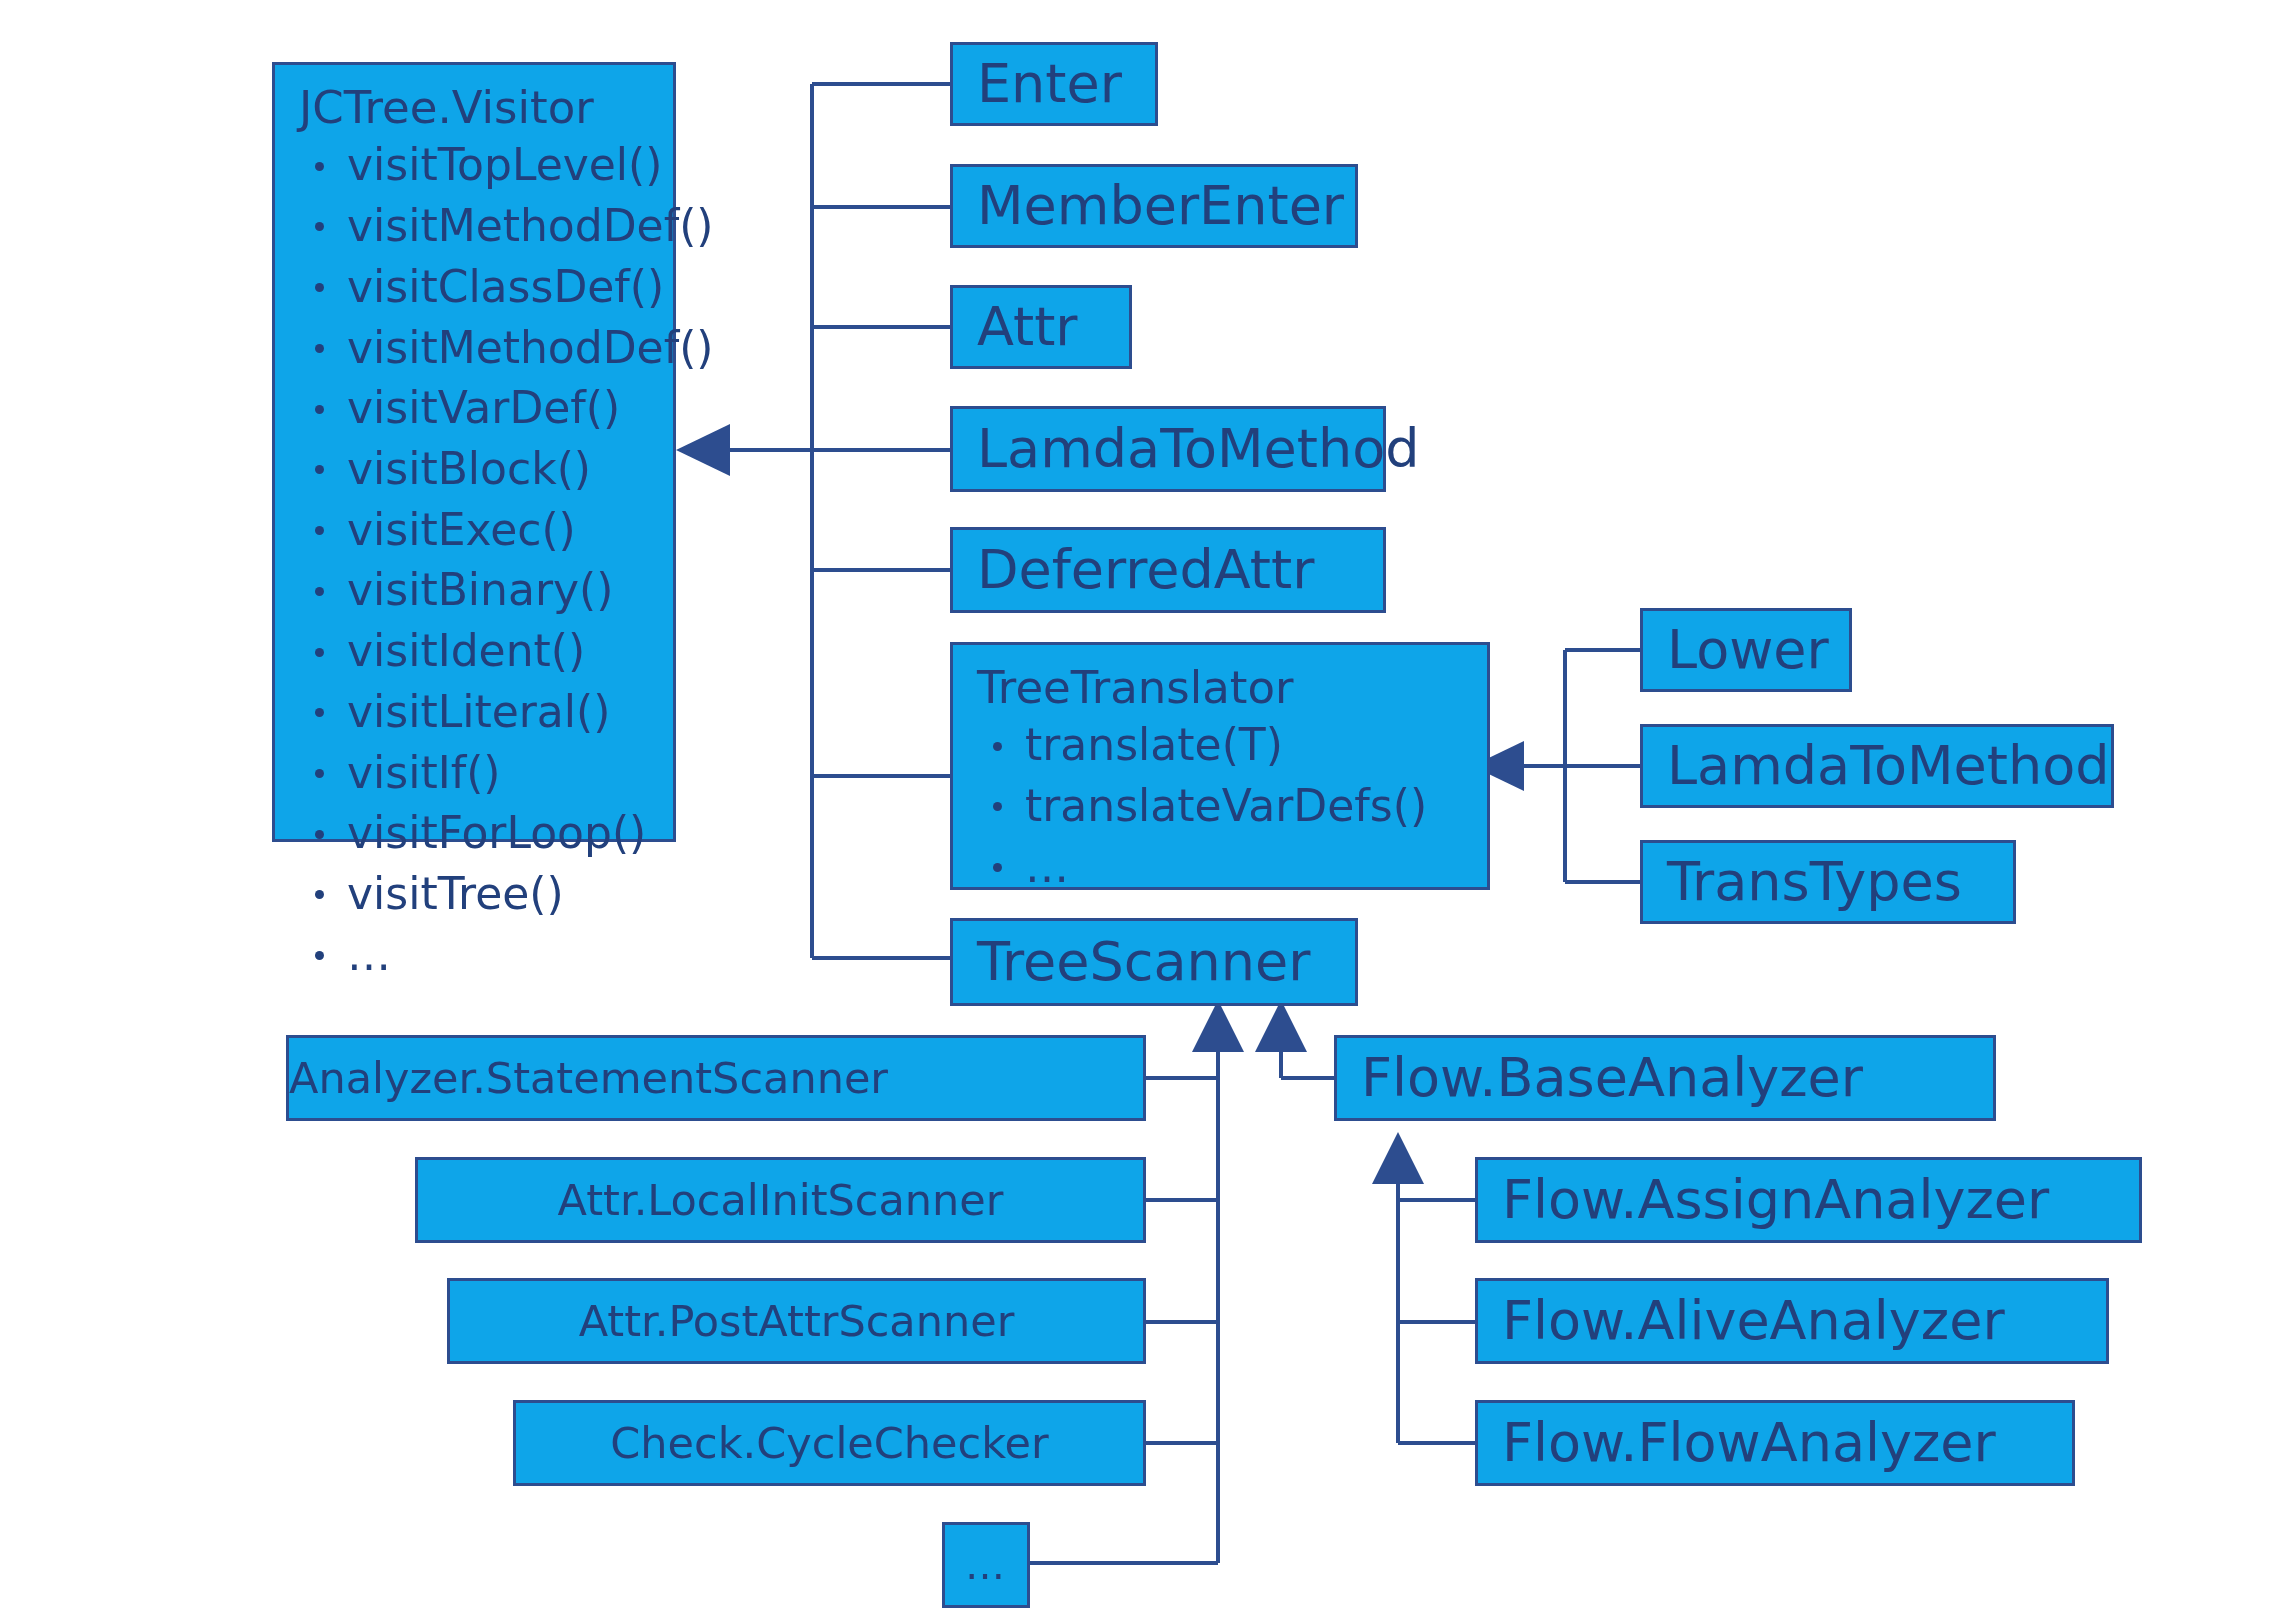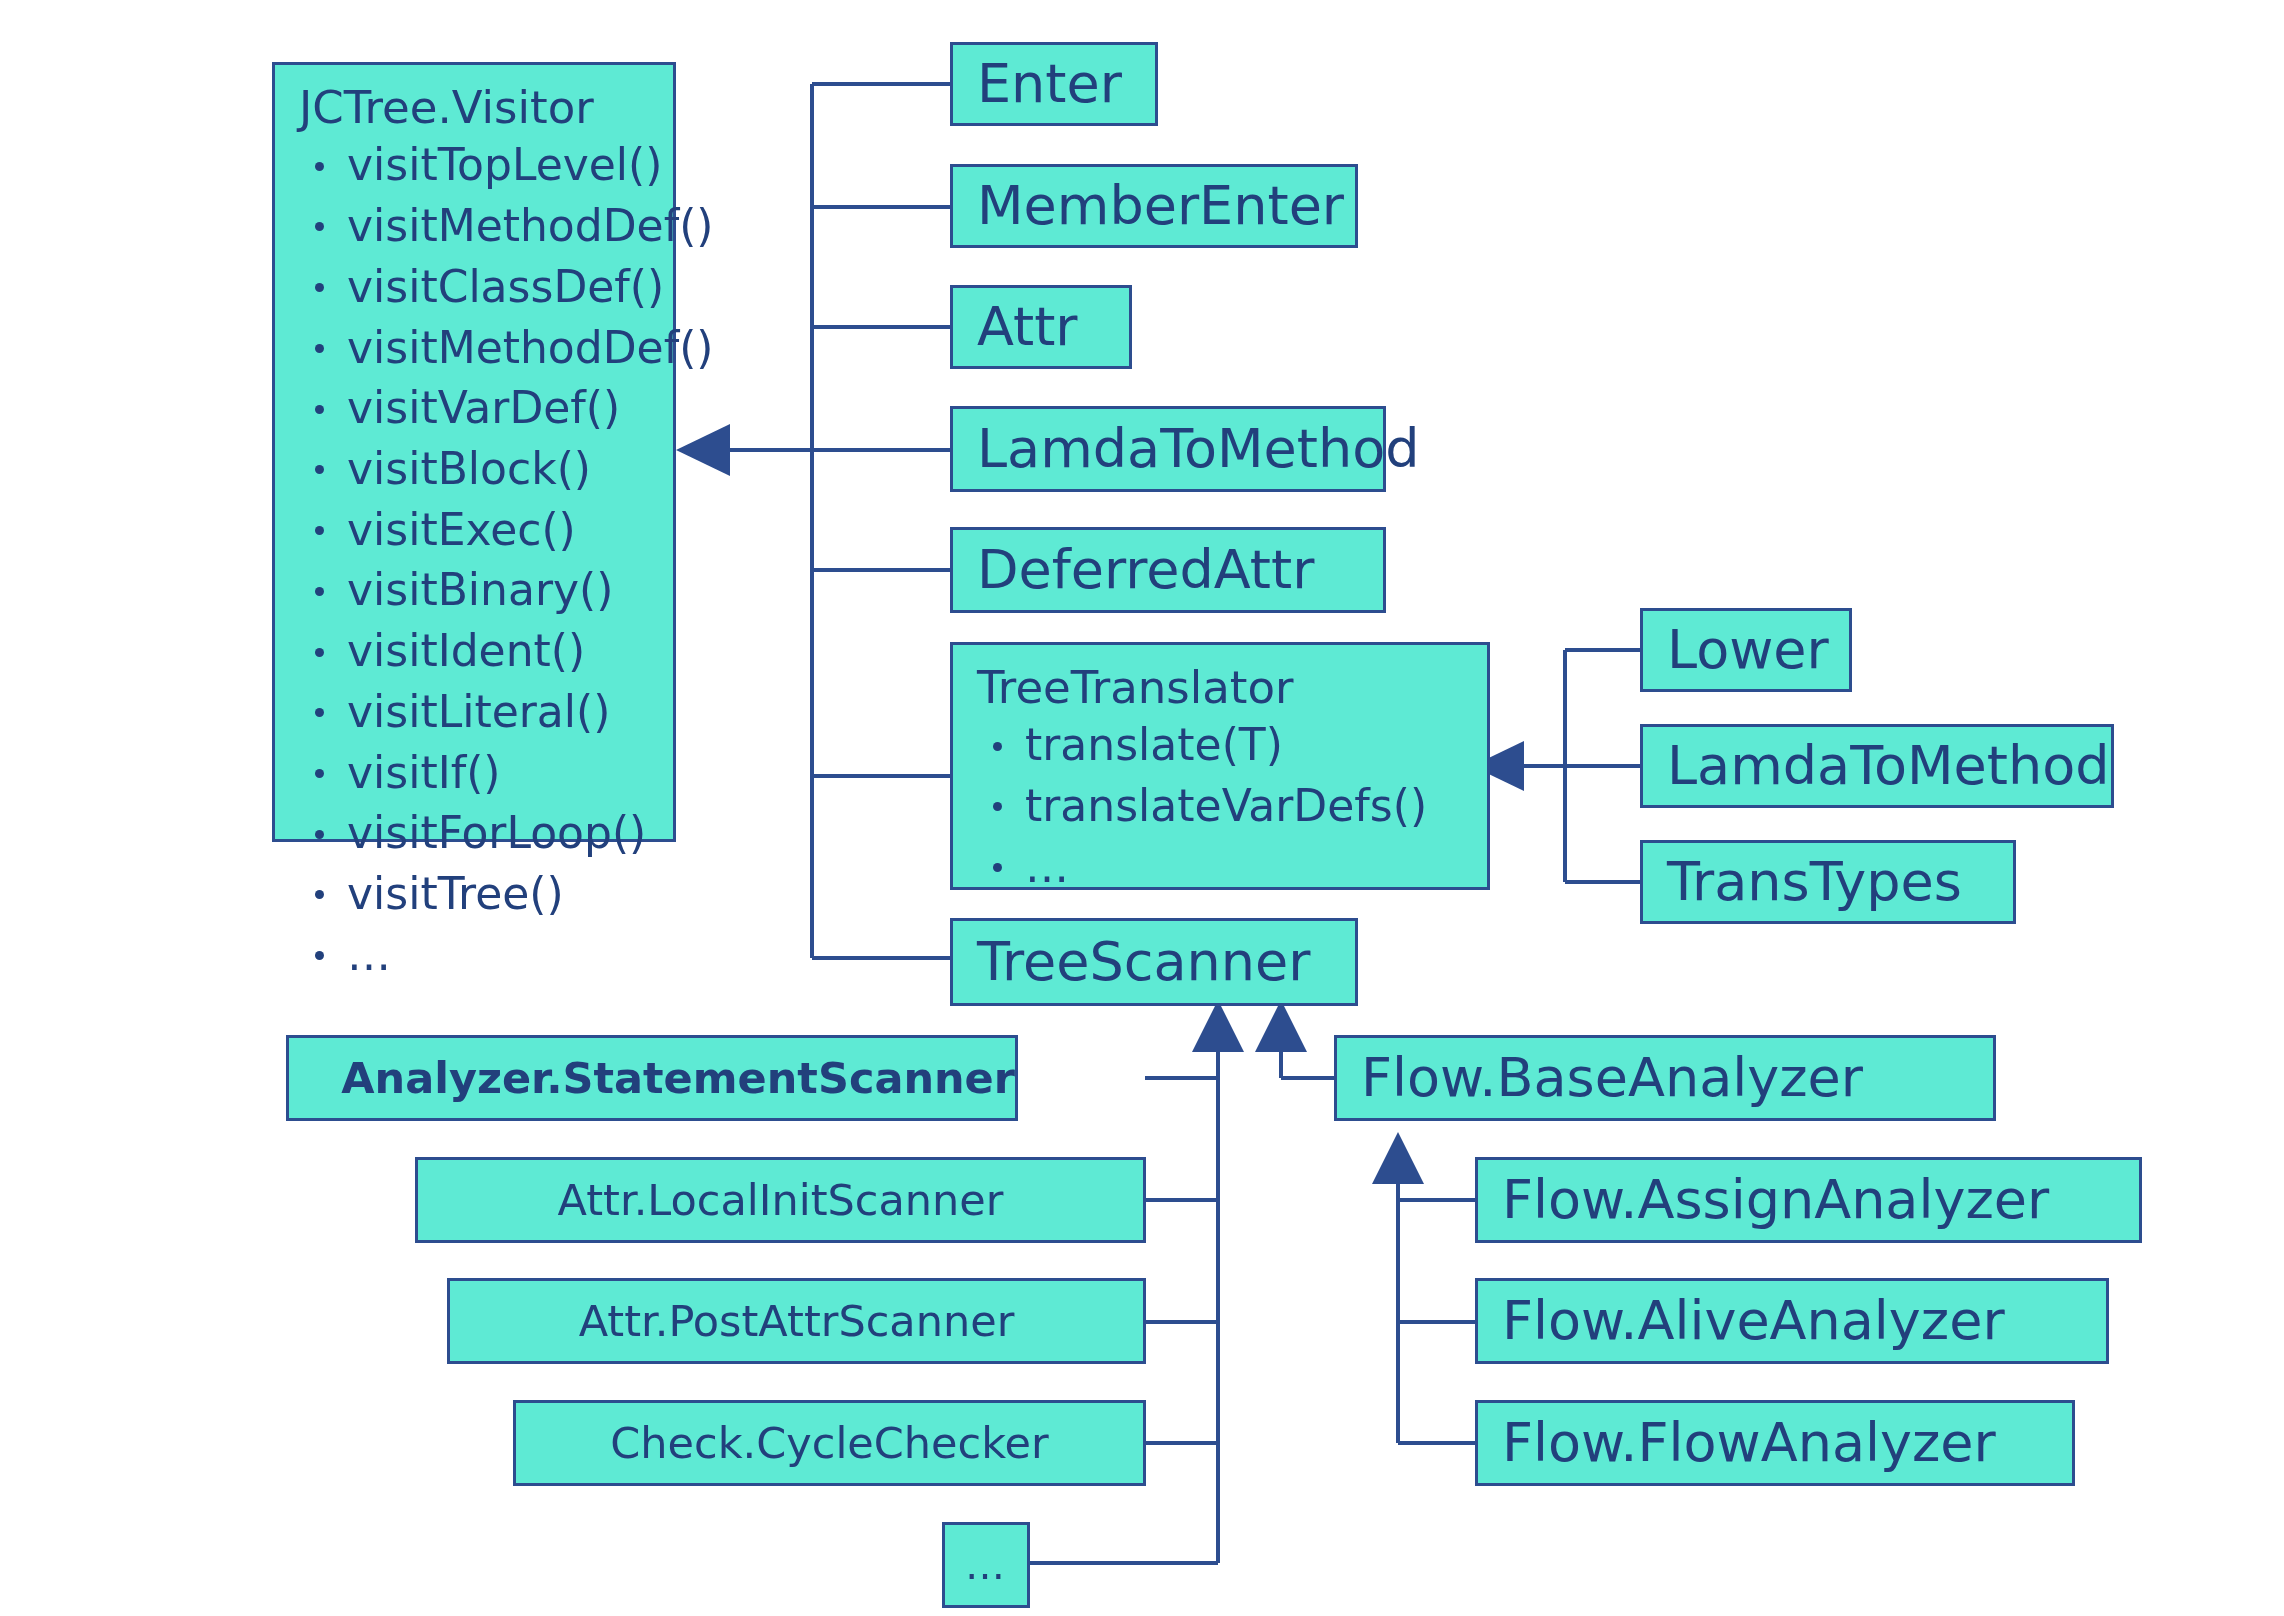--- a/index.html
+++ b/index.html
@@ -19,21 +19,21 @@
     position: absolute;
     left: 0;
     top: 0;
     width: 2284px;
     height: 1616px;
   }
   .node {
     position: absolute;
     box-sizing: border-box;
     border: 3px solid #2d4d8f;
-    background: #5eead4;
+    background: #0ea5e9;
     color: #22407c;
   }
   .node-title {
     font-size: 43px;
     line-height: 1.12;
     color: #22407c;
     white-space: nowrap;
   }
   
   .simple {
@@ -200,21 +200,21 @@
   </div>
 
   <div class="node simple" style="left:1640px; top:840px; width:376px; height:84px;">
     <span class="node-title">TransTypes</span>
   </div>
 
   <div class="node simple" style="left:950px; top:918px; width:408px; height:88px;">
     <span class="node-title">TreeScanner</span>
   </div>
 
-  <div class="node" style="left:286px; top:1035px; width:732px; height:86px; display:flex; align-items:center; justify-content:flex-end;font-weight:bold;">
+  <div class="node" style="left:286px; top:1035px; width:860px; height:86px; display:flex; align-items:center; justify-content:flex-start;">
     <span class="node-title">Analyzer.StatementScanner</span>
   </div>
 
   <div class="node" style="left:415px; top:1157px; width:731px; height:86px; display:flex; align-items:center; justify-content:center;">
     <span class="node-title">Attr.LocalInitScanner</span>
   </div>
 
   <div class="node" style="left:447px; top:1278px; width:699px; height:86px; display:flex; align-items:center; justify-content:center;">
     <span class="node-title">Attr.PostAttrScanner</span>
   </div>

